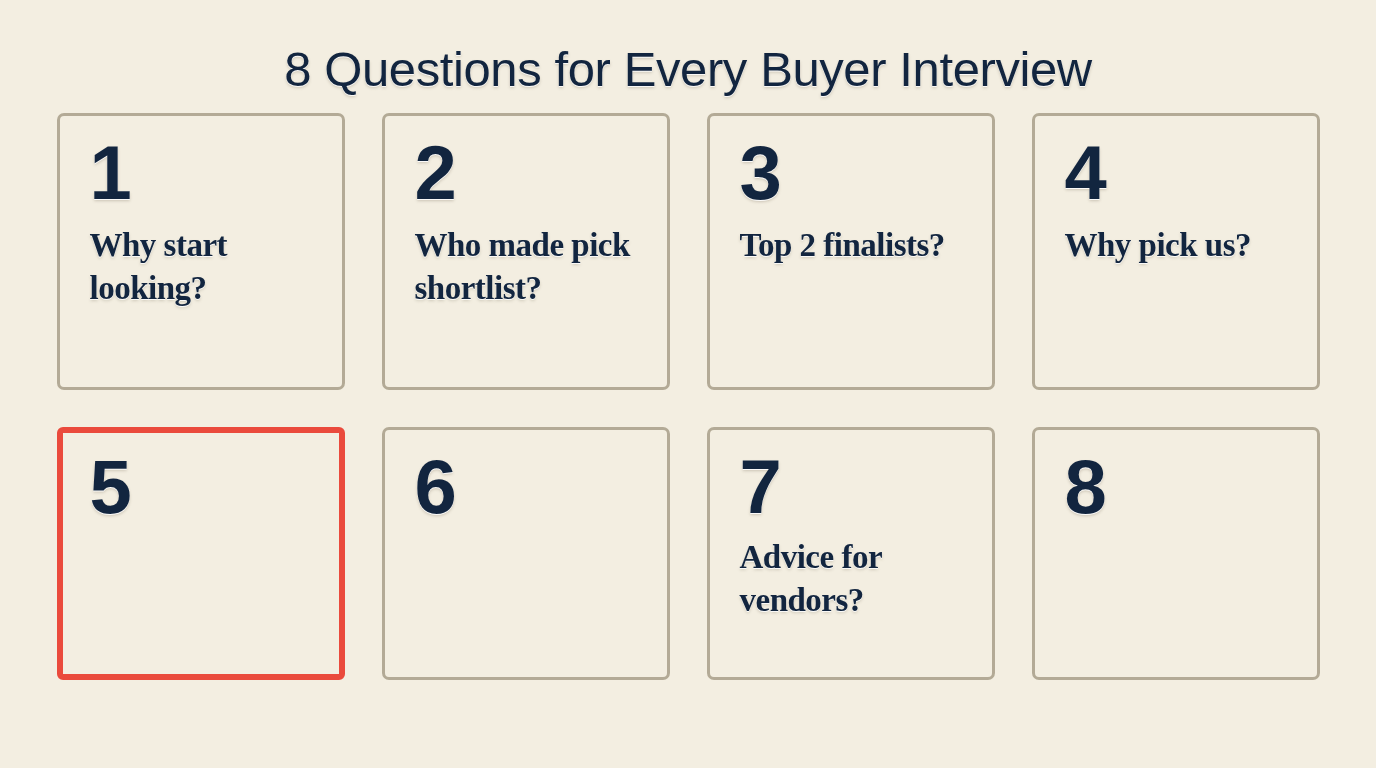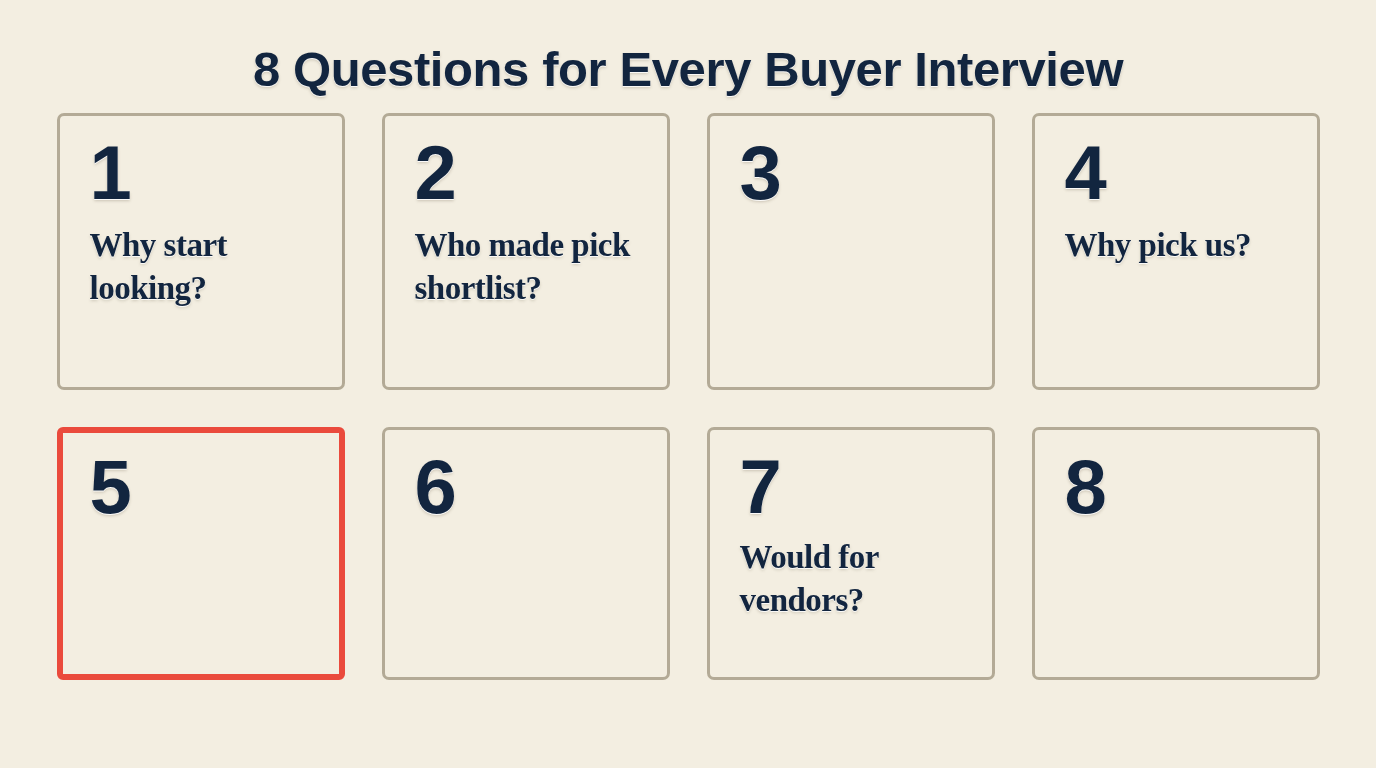--- a/index.html
+++ b/index.html
@@ -22,21 +22,21 @@
     display: flex;
     flex-direction: column;
   }
 
   .page-title {
     margin: 0;
     padding-top: 44px;
     text-align: center;
     font-family: "Liberation Sans Narrow", "Liberation Sans", "DejaVu Sans Condensed", sans-serif;
     font-size: 49px;
-    font-weight: 700;
+    font-weight: 400;
     letter-spacing: -0.4px;
     color: #12253f;
     line-height: 1.06;
     text-shadow: 0 1px 0 rgba(255,255,255,0.85), 0 2px 3px rgba(120,110,90,0.30);
     -webkit-font-smoothing: antialiased;
   }
 
   .grid {
     margin: 0;
     padding: 0;
@@ -113,38 +113,39 @@
       <div class="card-question">Why start looking?</div>
     </div>
 
     <div class="card">
       <div class="card-number">2</div>
       <div class="card-question">Who made pick shortlist?</div>
     </div>
 
     <div class="card">
       <div class="card-number">3</div>
+      <div class="card-question">Top 2 finalists?</div>
     </div>
 
     <div class="card">
       <div class="card-number">4</div>
       <div class="card-question">Why pick us?</div>
     </div>
 
     <div class="card is-highlighted">
       <div class="card-number">5</div>
     </div>
 
     <div class="card">
       <div class="card-number">6</div>
     </div>
 
     <div class="card">
       <div class="card-number">7</div>
-      <div class="card-question">Would for vendors?</div>
+      <div class="card-question">Advice for vendors?</div>
     </div>
 
     <div class="card">
       <div class="card-number">8</div>
     </div>
 
   </div>
 </div>
 
 </body></html>

